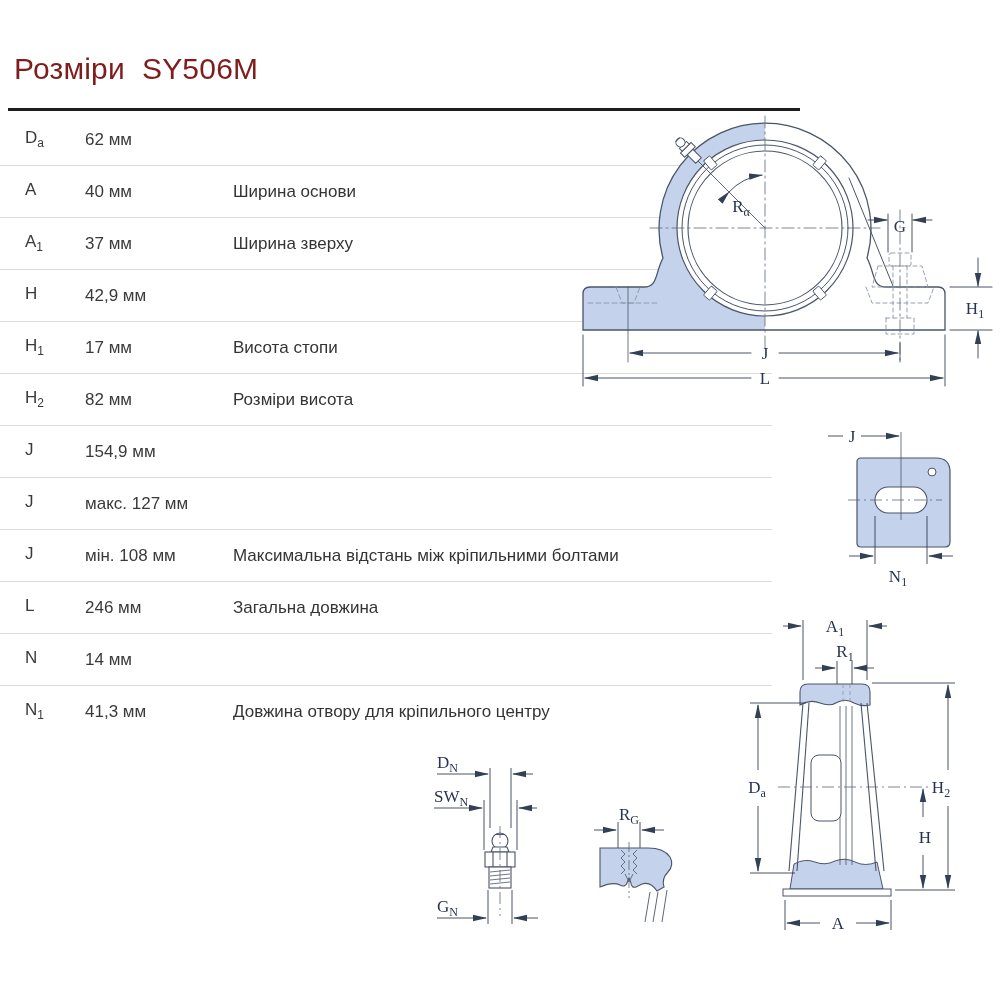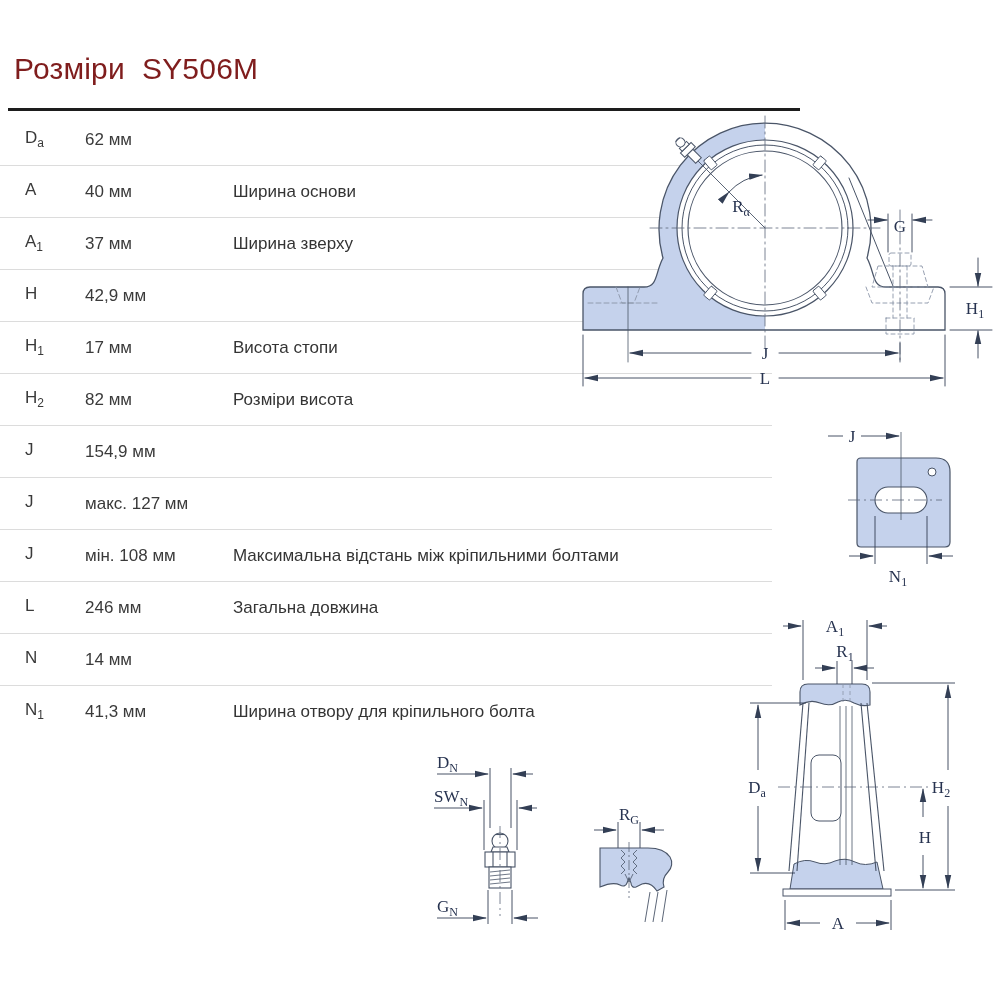--- a/index.html
+++ b/index.html
@@ -76,21 +76,21 @@
       <span class="val">246 мм</span>
       <span class="desc">Загальна довжина</span>
     </div>
   <div class="trow">
       <span class="sym"><span>N</span><sub></sub></span>
       <span class="val">14 мм</span>
     </div>
   <div class="trow">
       <span class="sym"><span>N</span><sub>1</sub></span>
       <span class="val">41,3 мм</span>
-      <span class="desc">Ширина отвору для кріпильного болта</span>
+      <span class="desc">Довжина отвору для кріпильного центру</span>
     </div>
 </div>
 
 <svg class="drawings" width="1000" height="1000" viewBox="0 0 1000 1000">
   <defs>
     <marker id="ar" viewBox="0 0 14 8" refX="13" refY="4" markerWidth="14" markerHeight="8" markerUnits="userSpaceOnUse" orient="auto">
       <path d="M0,0.8 L14,4 L0,7.2 Z" fill="#333f55"></path>
     </marker>
     <clipPath id="leftHalf">
         <rect x="500" y="100" width="265" height="255"></rect>

